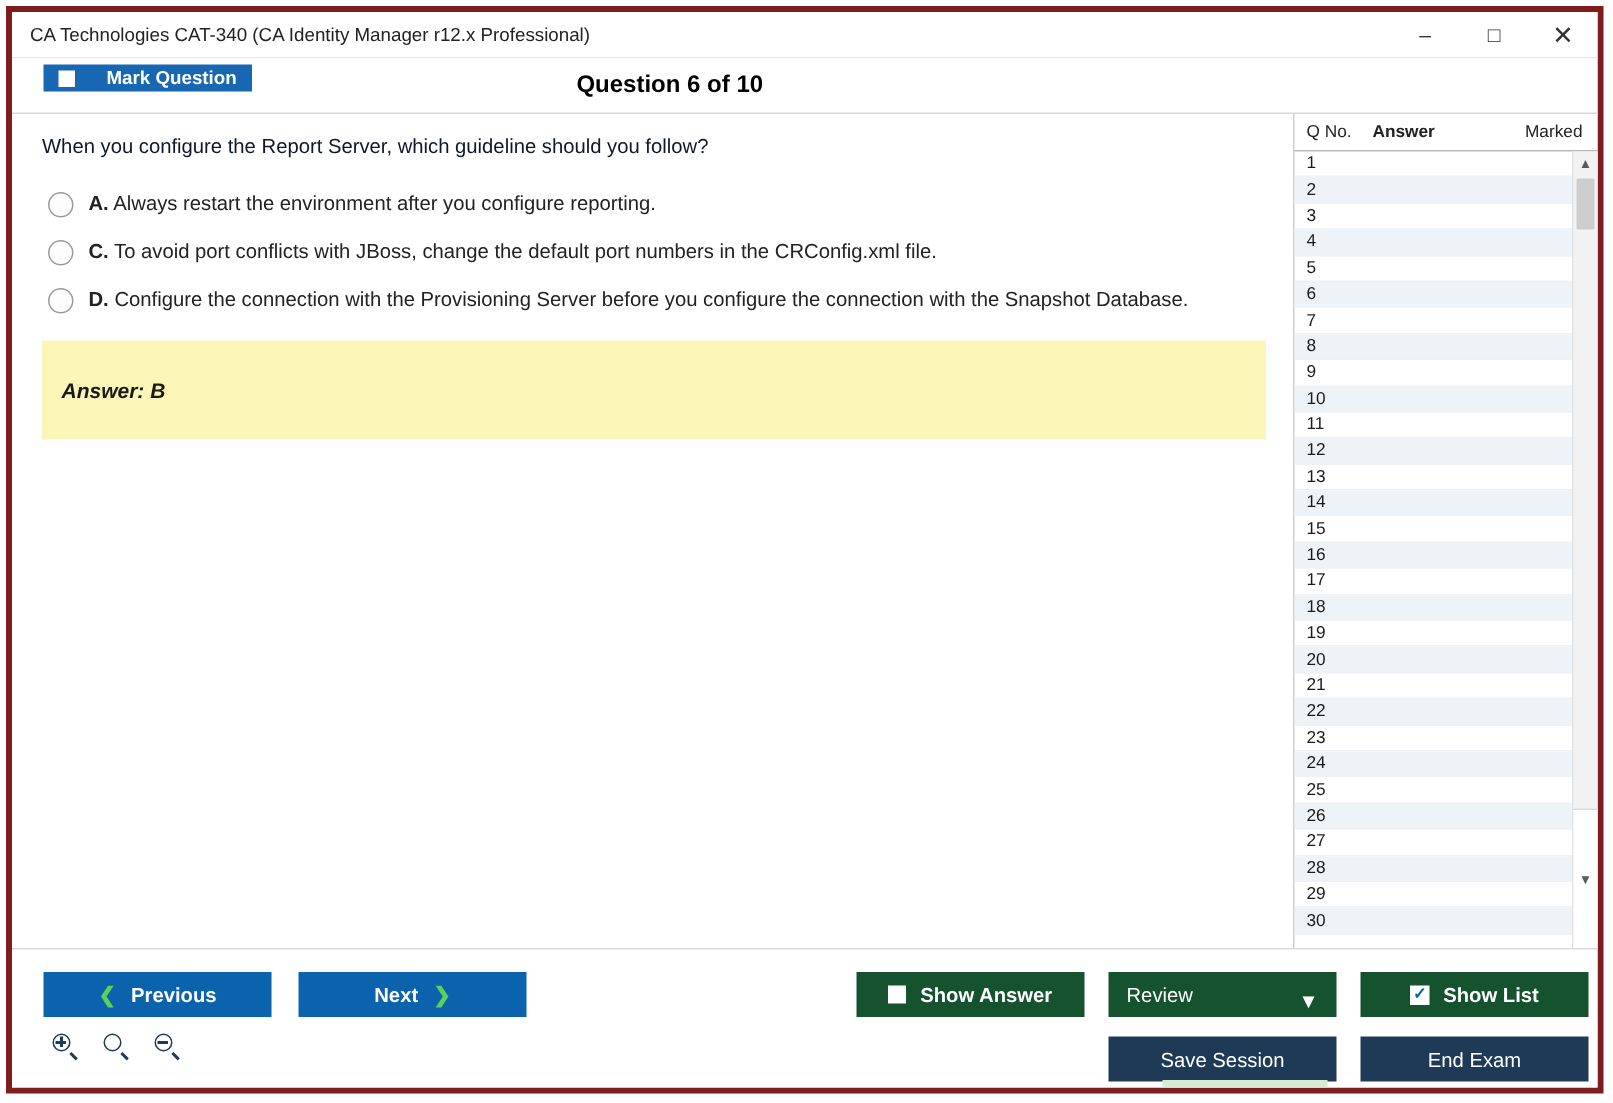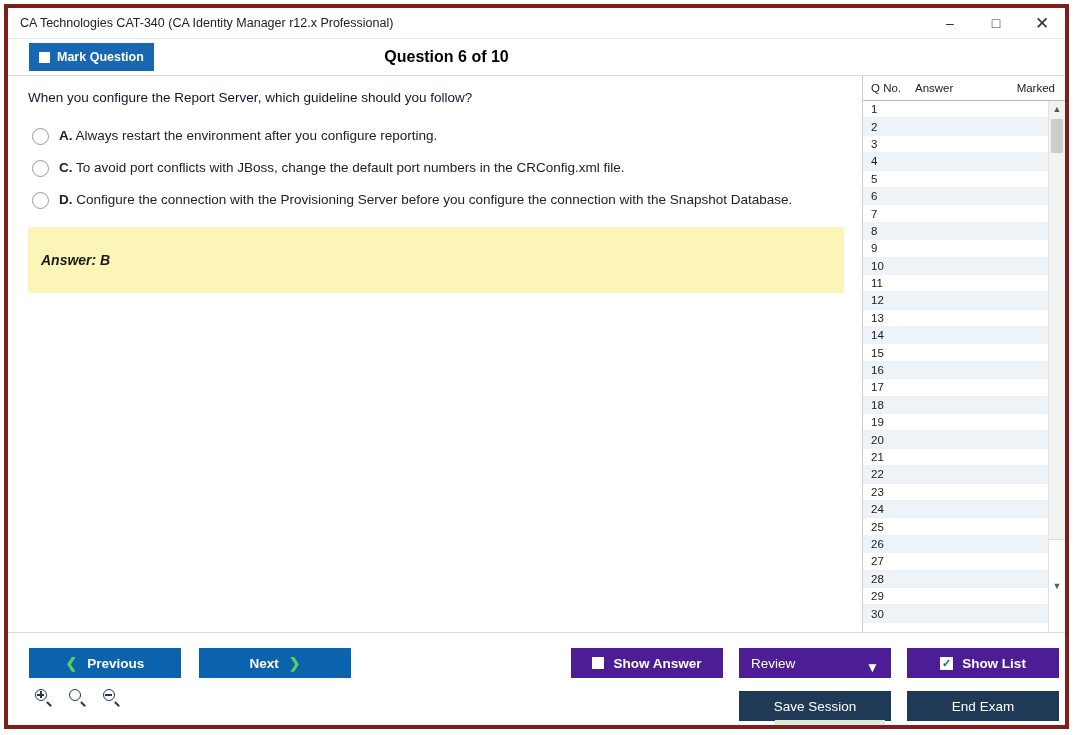--- a/index.html
+++ b/index.html
@@ -60,29 +60,29 @@
     height: 36px;
     flex: none;
     position: relative;
     border-bottom: 1px solid #d9d9d9;
     background: #ffffff;
   }
   .mark-question {
     position: absolute;
     left: 21px;
     top: 4px;
-    height: 28px;
+    height: 18px;
     background: #1767b3;
     color: #ffffff;
     font-weight: bold;
     font-size: 12.5px;
     display: flex;
     align-items: center;
     padding: 0 10px;
-    gap: 7px;
+    gap: 21px;
     border: none;
     cursor: pointer;
   }
   .mark-question .box {
     width: 11px;
     height: 11px;
     background: #ffffff;
     display: inline-block;
   }
   .question-header {
@@ -165,21 +165,21 @@
   .list-head {
     display: flex;
     height: 24px;
     align-items: center;
     font-size: 11.5px;
     color: #222;
     border-bottom: 1px solid #b9b9b9;
     flex: none;
   }
   .list-head .c1 { width: 44px; padding-left: 8px; }
-  .list-head .c2 { width: 78px; }
+  .list-head .c2 { width: 78px; font-weight: bold; }
   .list-head .c3 { flex: 1; text-align: right; padding-right: 10px; }
   .list-body {
     flex: 1;
     position: relative;
     overflow: hidden;
     display: flex;
   }
   .rows {
     flex: 1;
     min-width: 0;
@@ -237,21 +237,21 @@
     border: none;
     cursor: pointer;
     font-family: "Liberation Sans", sans-serif;
     display: flex;
     align-items: center;
     justify-content: center;
     font-size: 13.5px;
     font-weight: bold;
   }
   .btn-blue { background: #0b63ad; color: #ffffff; }
-  .btn-orange { background: #4c1d95; color: #ffffff; }
+  .btn-orange { background: #14532d; color: #ffffff; }
   .btn-dark { background: #1f3a57; color: #ffffff; }
   #prev-btn  { left: 21px;  top: 15px; width: 152px; height: 30px; gap: 10px; }
   #next-btn  { left: 191px; top: 15px; width: 152px; height: 30px; gap: 10px; }
   #show-answer-btn { left: 563px; top: 15px; width: 152px; height: 30px; gap: 9px; }
   #review-btn { left: 731px; top: 15px; width: 152px; height: 30px; justify-content: flex-start; padding-left: 12px; font-weight: normal; }
   #review-btn .caret { position: absolute; right: 12px; top: 12px; }
   #show-list-btn { left: 899px; top: 15px; width: 152px; height: 30px; gap: 9px; }
   #save-session-btn { left: 731px; top: 58px; width: 152px; height: 30px; font-weight: normal; }
   #end-exam-btn { left: 899px; top: 58px; width: 152px; height: 30px; font-weight: normal; }
   .chev-left, .chev-right { font-size: 14px; line-height: 1; }

